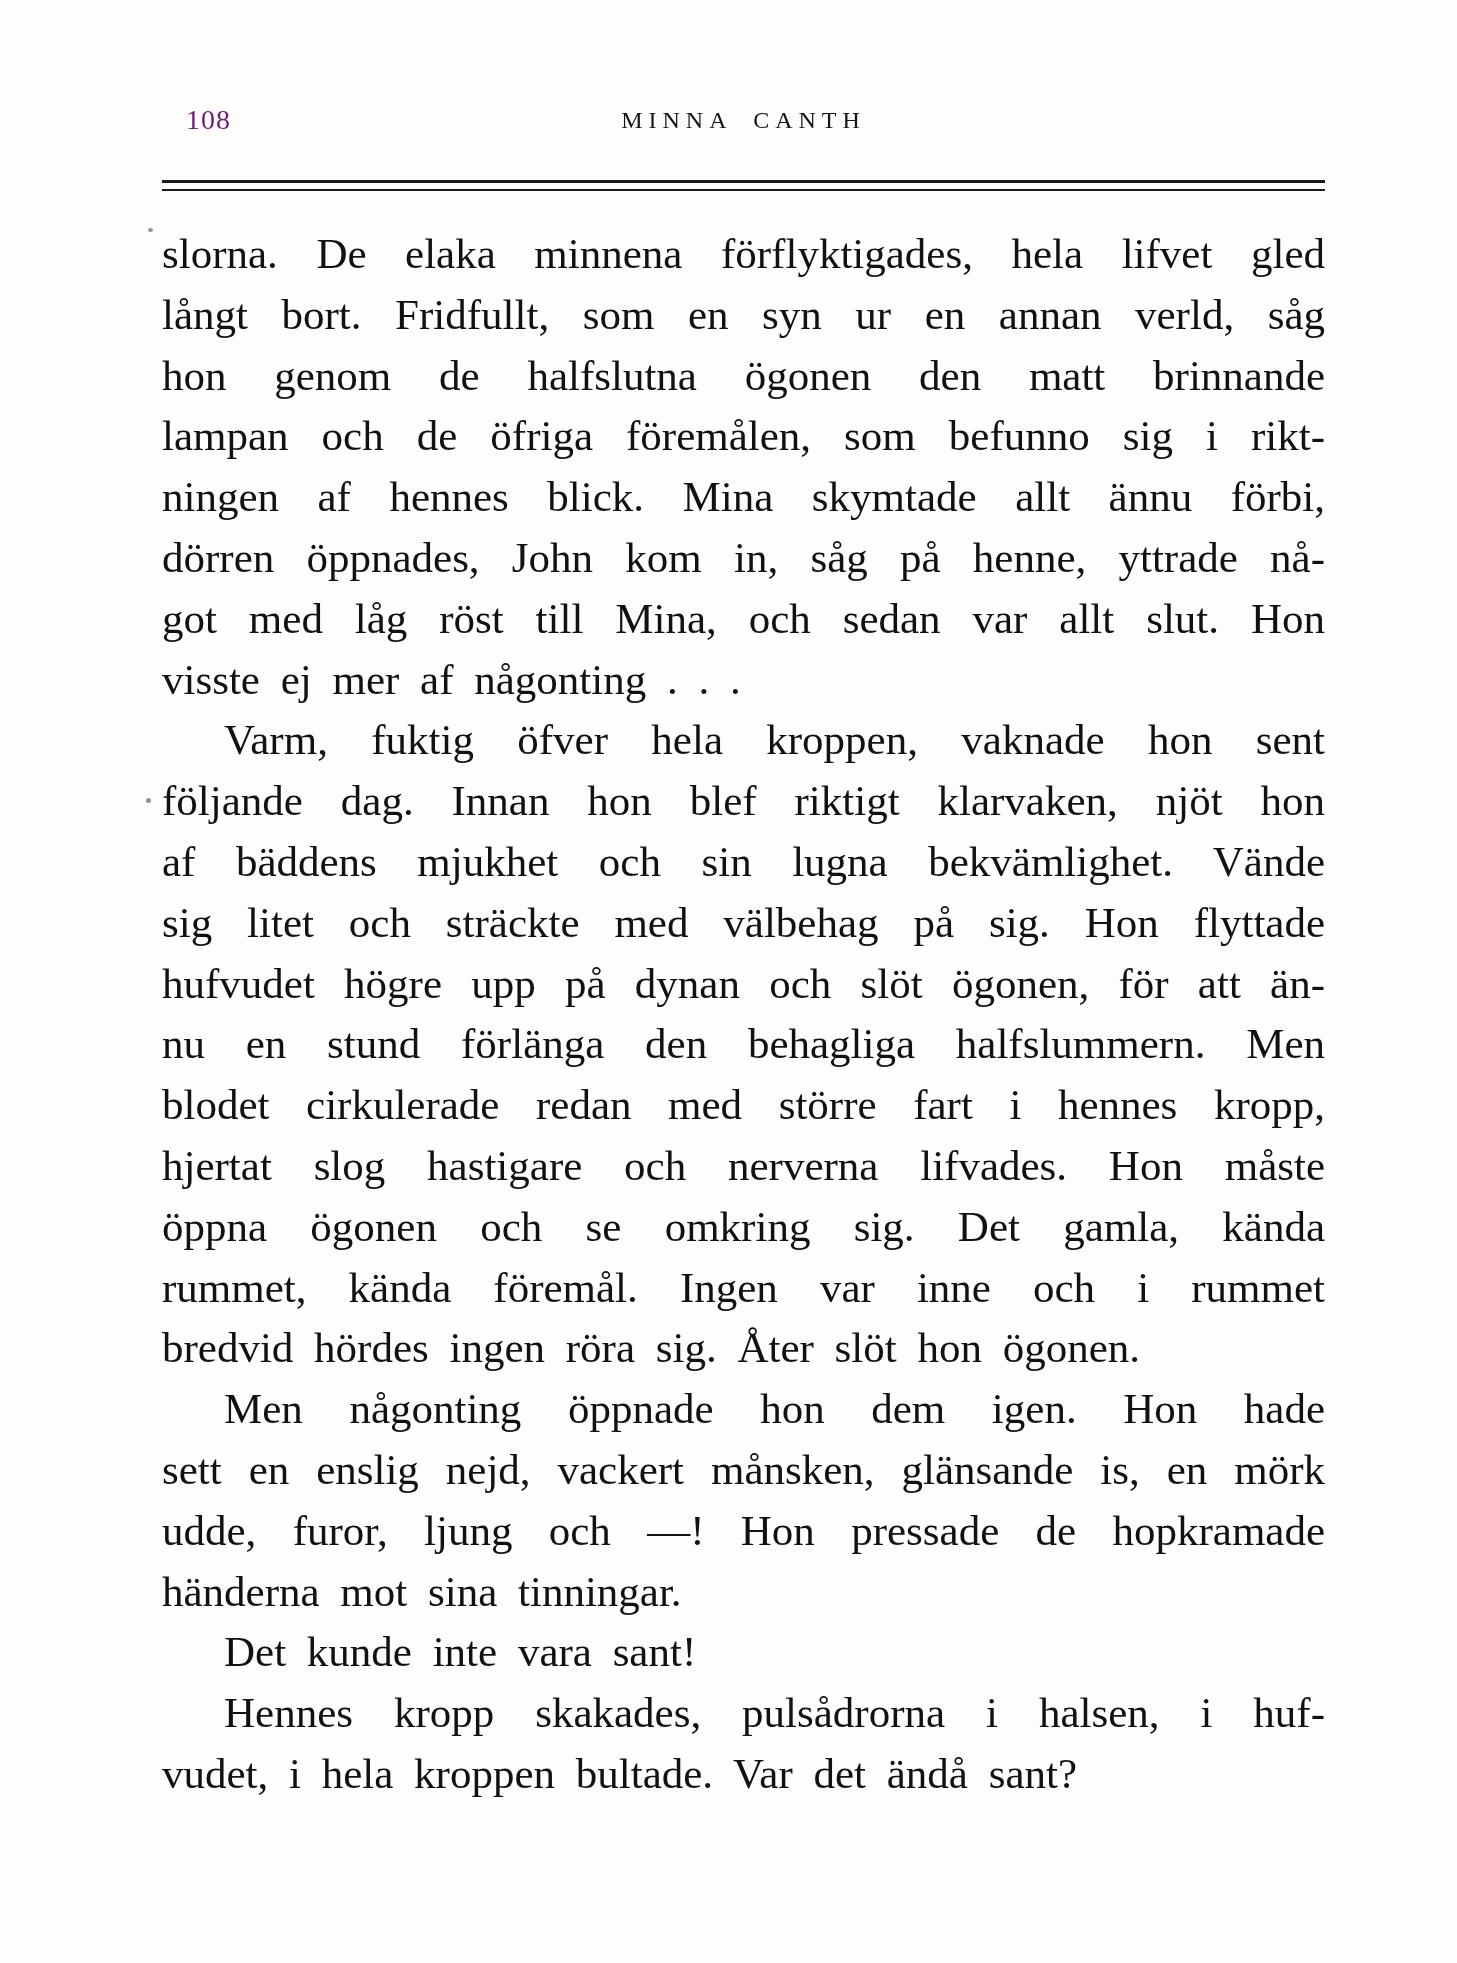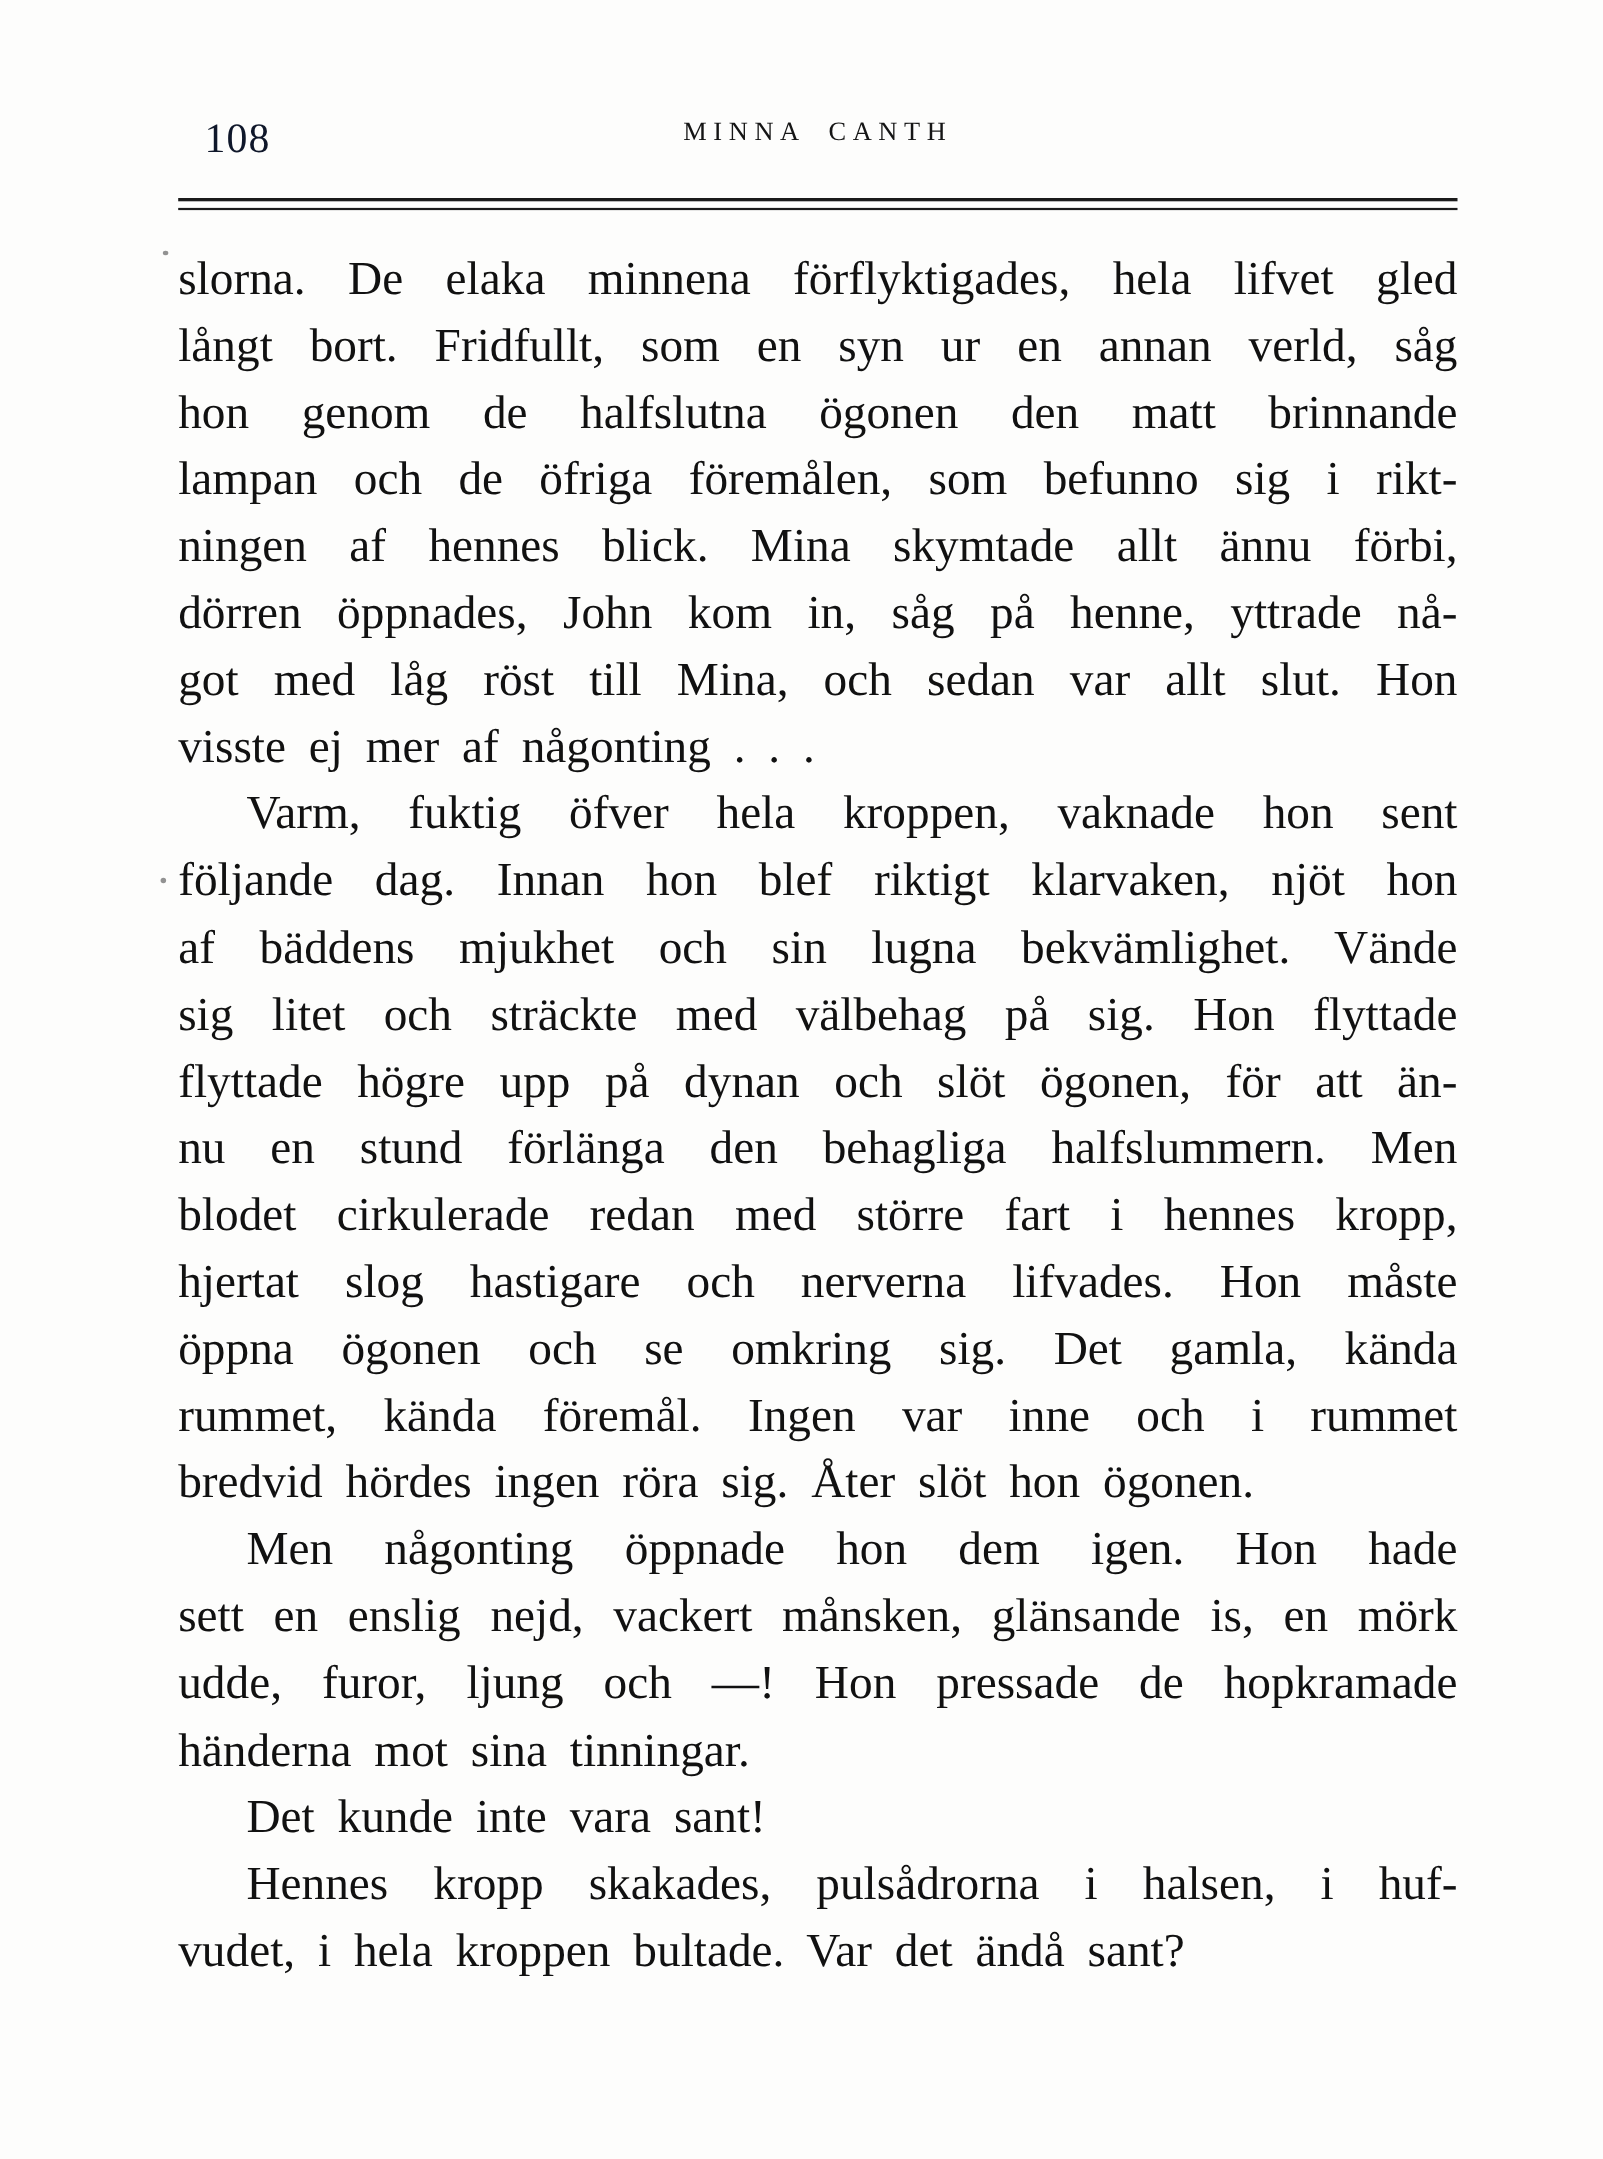--- a/index.html
+++ b/index.html
@@ -21,23 +21,23 @@
     position: absolute;
     top: 104px;
     left: 162px;
     width: 1163px;
     height: 44px;
   }
   .page-number {
     position: absolute;
     left: 24px;
     top: 0;
-    font-size: 38px;
+    font-size: 28px;
     letter-spacing: 1px;
-    color: #0f172a;
+    color: #701a75;
   }
   .running-title {
     position: absolute;
     left: 0;
     right: 0;
     top: 3px;
     text-align: center;
     font-size: 24px;
     letter-spacing: 6px;
     word-spacing: 10px;
@@ -99,21 +99,21 @@
       <div class="line">hon genom de halfslutna ögonen den matt brinnande</div>
       <div class="line">lampan och de öfriga föremålen, som befunno sig i rikt-</div>
       <div class="line">ningen af hennes blick.  Mina skymtade allt ännu förbi,</div>
       <div class="line">dörren öppnades, John kom in, såg på henne, yttrade nå-</div>
       <div class="line">got med låg röst till Mina, och sedan var allt slut.  Hon</div>
       <div class="line last">visste ej mer af någonting . . .</div>
       <div class="line indent">Varm, fuktig öfver hela kroppen, vaknade hon sent</div>
       <div class="line">följande dag.  Innan hon blef riktigt klarvaken, njöt hon</div>
       <div class="line">af bäddens mjukhet och sin lugna bekvämlighet.  Vände</div>
       <div class="line">sig litet och sträckte med välbehag på sig.  Hon flyttade</div>
-      <div class="line">flyttade högre upp på dynan och slöt ögonen, för att än-</div>
+      <div class="line">hufvudet högre upp på dynan och slöt ögonen, för att än-</div>
       <div class="line">nu en stund förlänga den behagliga halfslummern.  Men</div>
       <div class="line">blodet cirkulerade redan med större fart i hennes kropp,</div>
       <div class="line">hjertat slog hastigare och nerverna lifvades.  Hon måste</div>
       <div class="line">öppna ögonen och se omkring sig.  Det gamla, kända</div>
       <div class="line">rummet, kända föremål.  Ingen var inne och i rummet</div>
       <div class="line last">bredvid hördes ingen röra sig.  Åter slöt hon ögonen.</div>
       <div class="line indent">Men någonting öppnade hon dem igen.  Hon hade</div>
       <div class="line">sett en enslig nejd, vackert månsken, glänsande is, en mörk</div>
       <div class="line">udde, furor, ljung och —!  Hon pressade de hopkramade</div>
       <div class="line last">händerna mot sina tinningar.</div>

